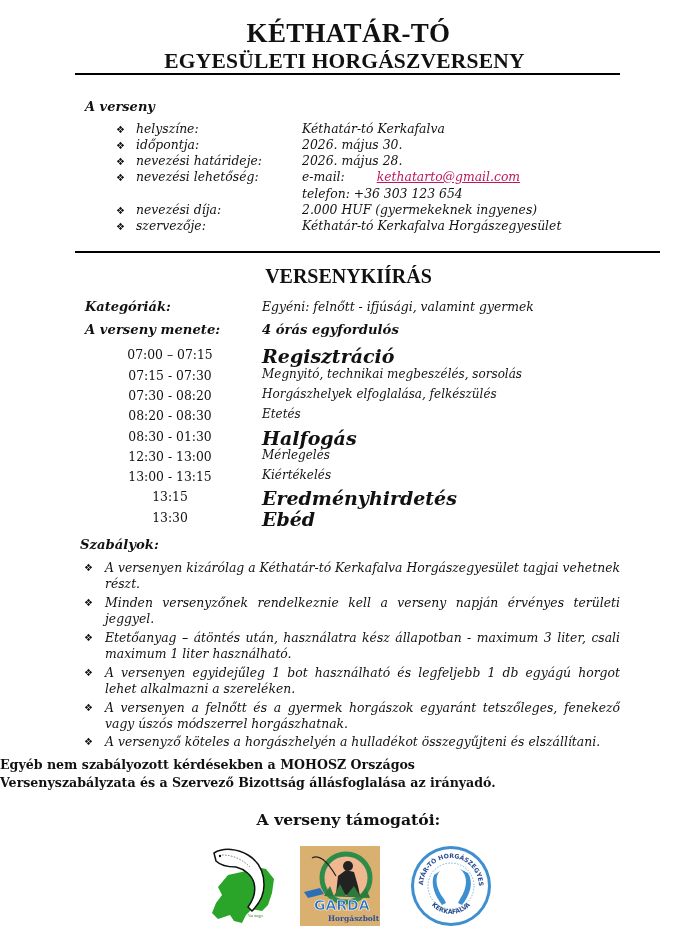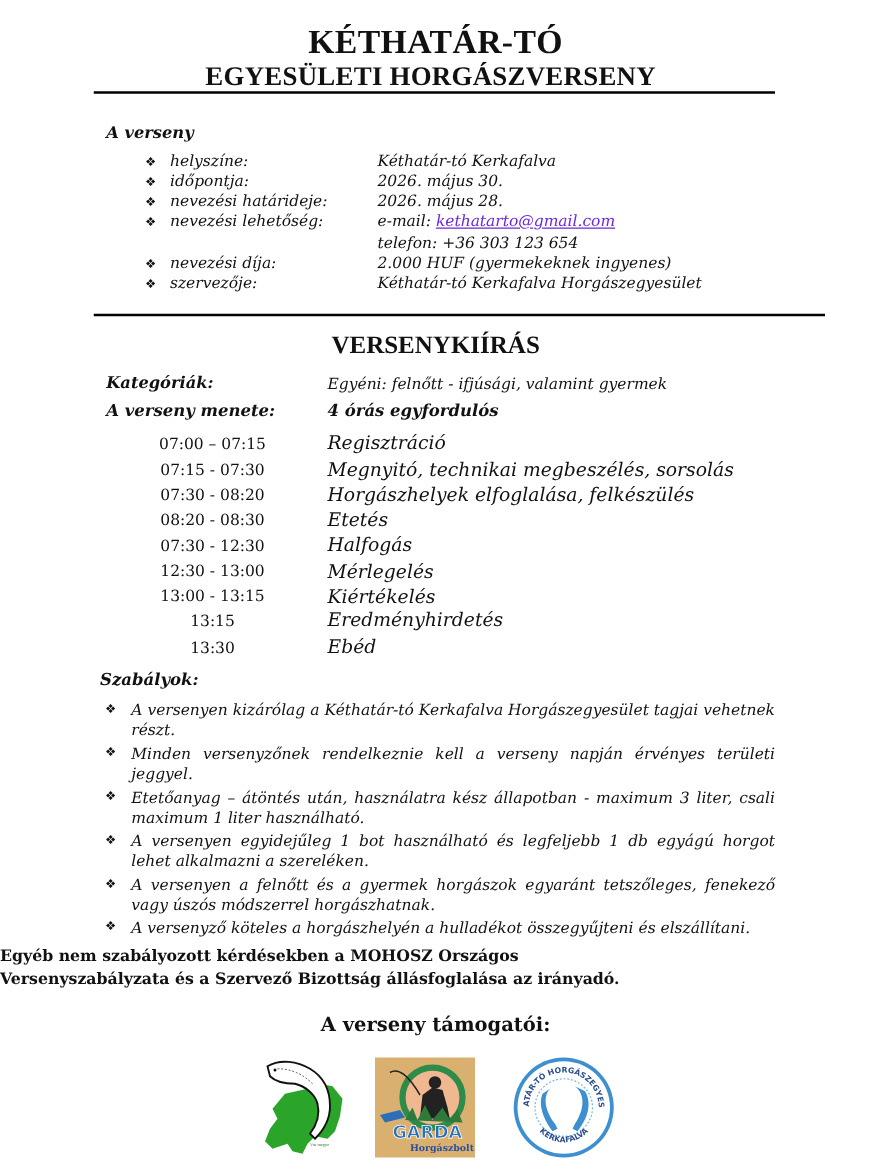--- a/index.html
+++ b/index.html
@@ -6,26 +6,26 @@
     html, body { width: 697px; height: 937px; background: #ffffff; overflow: hidden; }
     body { position: relative; font-family: "DejaVu Serif", "Liberation Serif", serif; color: #111111; }
     .abs { position: absolute; }
     .title1 { left: 0; width: 697px; top: 18px; text-align: center; font-family: "Liberation Serif", serif; font-weight: bold; font-size: 27px; letter-spacing: 0.3px; }
     .title2 { left: 0; width: 697px; top: 49px; text-align: center; font-family: "Liberation Serif", serif; font-weight: bold; font-size: 21.5px; letter-spacing: 0.2px; transform: translateX(-4px); }
     .hr1 { left: 75px; top: 73px; width: 545px; height: 1.5px; background: #000; }
     .hr2 { left: 75px; top: 251px; width: 585px; height: 1.5px; background: #000; }
     .sec-label { font-style: italic; font-weight: bold; font-size: 13px; }
     .row { position: absolute; font-style: italic; font-size: 12.4px; white-space: nowrap; }
     .bullet { position: absolute; font-size: 10px; font-style: normal; }
-    .link { color: #6d28d9; text-decoration: underline; }
+    .link { color: #be185d; text-decoration: underline; margin-left: 28px; }
     .h2 { left: 0; width: 697px; top: 265px; text-align: center; font-family: "Liberation Serif", serif; font-weight: bold; font-size: 20px; }
     .bold-it { font-weight: bold; font-style: italic; }
     .time { position: absolute; width: 140px; text-align: center; font-size: 12.4px; font-style: normal; }
-    .act { position: absolute; left: 262px; font-style: italic; font-size: 15px; white-space: nowrap; }
-    .act.b { font-weight: normal; font-size: 15px; }
+    .act { position: absolute; left: 262px; font-style: italic; font-size: 12px; white-space: nowrap; }
+    .act.b { font-weight: bold; font-size: 19px; }
     .rules { position: absolute; left: 80px; width: 540px; top: 560px; }
     .rule { position: relative; padding-left: 25px; font-style: italic; font-size: 12.4px; line-height: 16.3px; text-align: justify; text-align-last: left; margin-bottom: 2.3px; }
     .rule .bl { position: absolute; left: 4px; top: 0; font-style: normal; font-size: 10px; }
     .note { left: 0; width: 697px; font-weight: bold; font-size: 12.6px; line-height: 19px; }
     .sponsors-title { left: 0; width: 697px; top: 810px; text-align: center; font-weight: bold; font-size: 15.6px; }
     .logo { position: absolute; }
   </style>
 </head>
 <body>
 
@@ -78,21 +78,21 @@
 
   <span class="time" style="left:100px; top:368px;">07:15 - 07:30</span>
   <span class="act" style="top:367px;">Megnyitó, technikai megbeszélés, sorsolás</span>
 
   <span class="time" style="left:100px; top:388px;">07:30 - 08:20</span>
   <span class="act" style="top:387px;">Horgászhelyek elfoglalása, felkészülés</span>
 
   <span class="time" style="left:100px; top:408px;">08:20 - 08:30</span>
   <span class="act" style="top:407px;">Etetés</span>
 
-  <span class="time" style="left:100px; top:429px;">07:30 - 12:30</span>
+  <span class="time" style="left:100px; top:429px;">08:30 - 01:30</span>
   <span class="act b" style="top:427px;">Halfogás</span>
 
   <span class="time" style="left:100px; top:449px;">12:30 - 13:00</span>
   <span class="act" style="top:448px;">Mérlegelés</span>
 
   <span class="time" style="left:100px; top:469px;">13:00 - 13:15</span>
   <span class="act" style="top:468px;">Kiértékelés</span>
 
   <span class="time" style="left:100px; top:489px;">13:15</span>
   <span class="act b" style="top:487px;">Eredményhirdetés</span>

